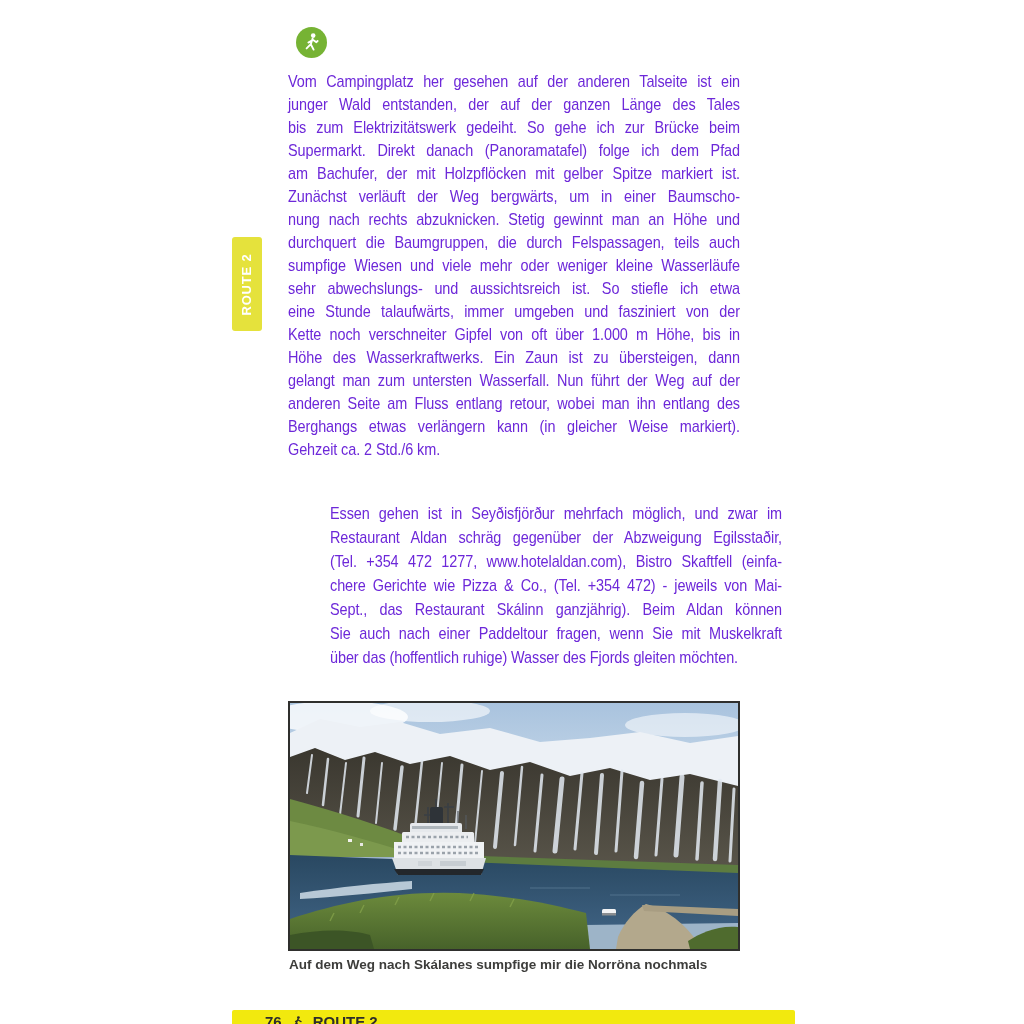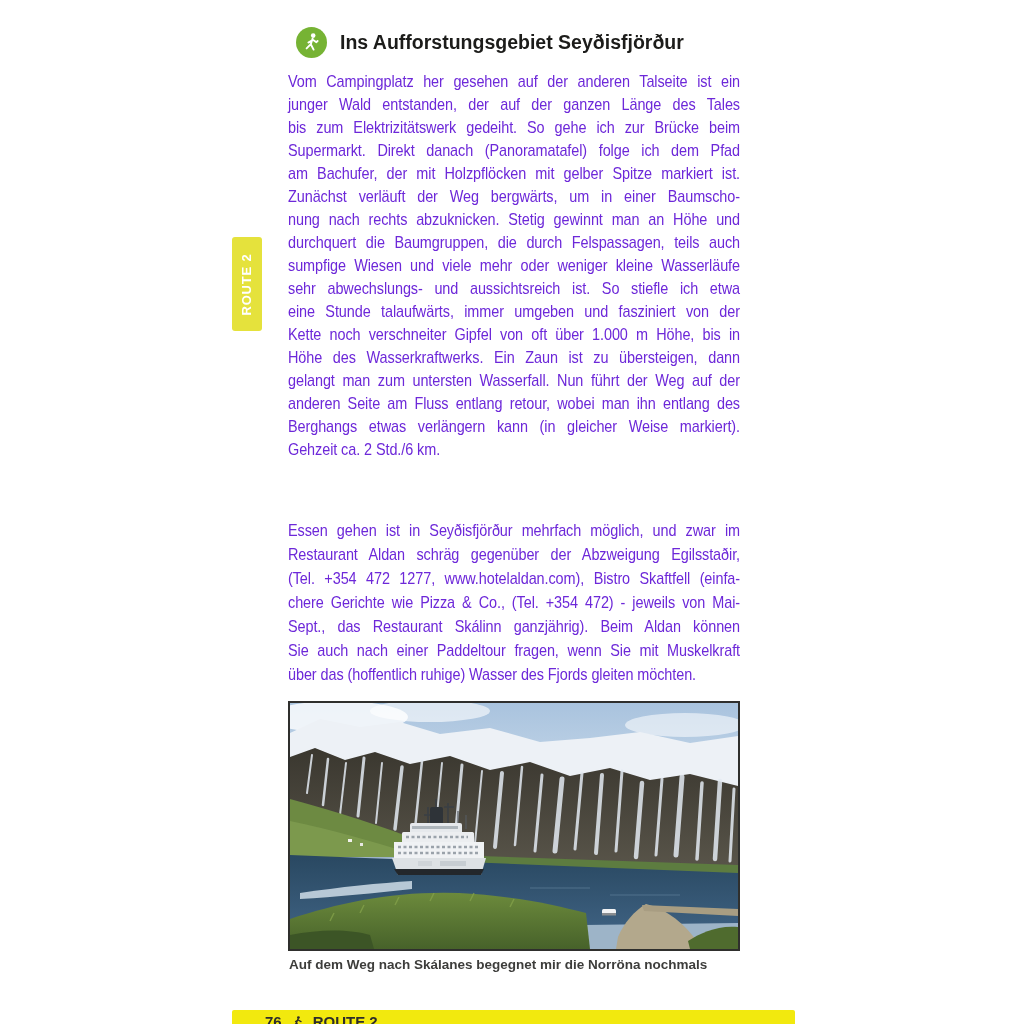--- a/index.html
+++ b/index.html
@@ -23,21 +23,21 @@
   .heading-row h2.condensed{transform:scaleX(.8);transform-origin:0 50%;}
   #heading1{top:27px;}
   #heading2{top:470px;}
 
   .para{position:absolute;left:0;width:452px;color:#6d28d9;}
   .para .scale{width:532px;transform:scaleX(.8496);transform-origin:0 0;}
   .tline{font-size:17px;line-height:23px;text-align:justify;text-align-last:justify;
     white-space:normal;letter-spacing:-.1px;}
   .tline.last{text-align-last:left;}
   #para1{top:70px;}
-  #para2{top:519px;}
+  #para2{top:502px;margin-left:42px;}
   #para2 .tline{line-height:24px;}
 
   
   .photo-frame{position:absolute;left:0;top:701px;width:448px;height:246px;
     border:2px solid #2f2f2d;background:#9db4c8;}
   .photo-frame svg{display:block;}
   .caption{position:absolute;left:1px;top:957px;font-size:13.5px;font-weight:bold;
     color:#3d3d3b;white-space:nowrap;}
 
   
@@ -55,21 +55,20 @@
 
 <div class="content">
 
   <div class="heading-row" id="heading1">
     <span class="icon-circle">
       <svg width="21" height="21" viewBox="0 0 21 21">
         <circle cx="12.2" cy="3.6" r="2.3" fill="#fff"></circle>
         <path d="M11.6 6.6 L9.8 12.2 L12.6 17.6 M9.8 12.2 L5.6 16.4 M11.2 8.2 L7.4 10.6 M12.2 8.0 L15.4 10.2 L16.6 9.0" stroke="#fff" stroke-width="1.9" fill="none" stroke-linecap="round" stroke-linejoin="round"></path>
       </svg>
     </span>
-    <h2>Ins Aufforstungsgebiet Seyðisfjörður</h2>
   </div>
 
   <div class="para" id="para1">
     <div class="scale">
         <div class="tline">Vom Campingplatz her gesehen auf der anderen Talseite ist ein</div>
         <div class="tline">junger Wald entstanden, der auf der ganzen Länge des Tales</div>
         <div class="tline">bis zum Elektrizitätswerk gedeiht. So gehe ich zur Brücke beim</div>
         <div class="tline">Supermarkt. Direkt danach (Panoramatafel) folge ich dem Pfad</div>
         <div class="tline">am Bachufer, der mit Holzpflöcken mit gelber Spitze markiert ist.</div>
         <div class="tline">Zunächst verläuft der Weg bergwärts, um in einer Baumscho-</div>
@@ -210,21 +209,21 @@
       <path d="M352,202 L448,206 L448,213 L354,208 Z" fill="#a89d82"></path>
       <path d="M400,246 L448,246 L448,224 C428,222 410,230 398,238 Z" fill="#4f6b2e"></path>
 
       <g>
         <rect x="312" y="206" width="14" height="6" rx="1.5" fill="#f2f3f4"></rect>
         <rect x="312" y="210" width="14" height="2.5" fill="#8a8d90"></rect>
       </g>
     </svg>
   </div>
 
-  <div class="caption">Auf dem Weg nach Skálanes begegnet mir die Norröna nochmals</div>
+  <div class="caption">Auf dem Weg nach Skálanes sumpfige mir die Norröna nochmals</div>
 </div>
 
 <div class="footer-bar">
   <div class="footer-row">
     <span>76</span>
     <svg width="9" height="12" viewBox="0 0 9 12">
       <circle cx="5.4" cy="1.6" r="1.4" fill="#2d2d2b"></circle>
       <path d="M5 3 L3.6 6.6 L5.6 11 M3.6 6.6 L1.2 10 M4.6 4.2 L2.6 5.6 M5.6 4.2 L8 5.6" stroke="#2d2d2b" stroke-width="1.3" fill="none" stroke-linecap="round"></path>
     </svg>
     <span>ROUTE 2</span>

